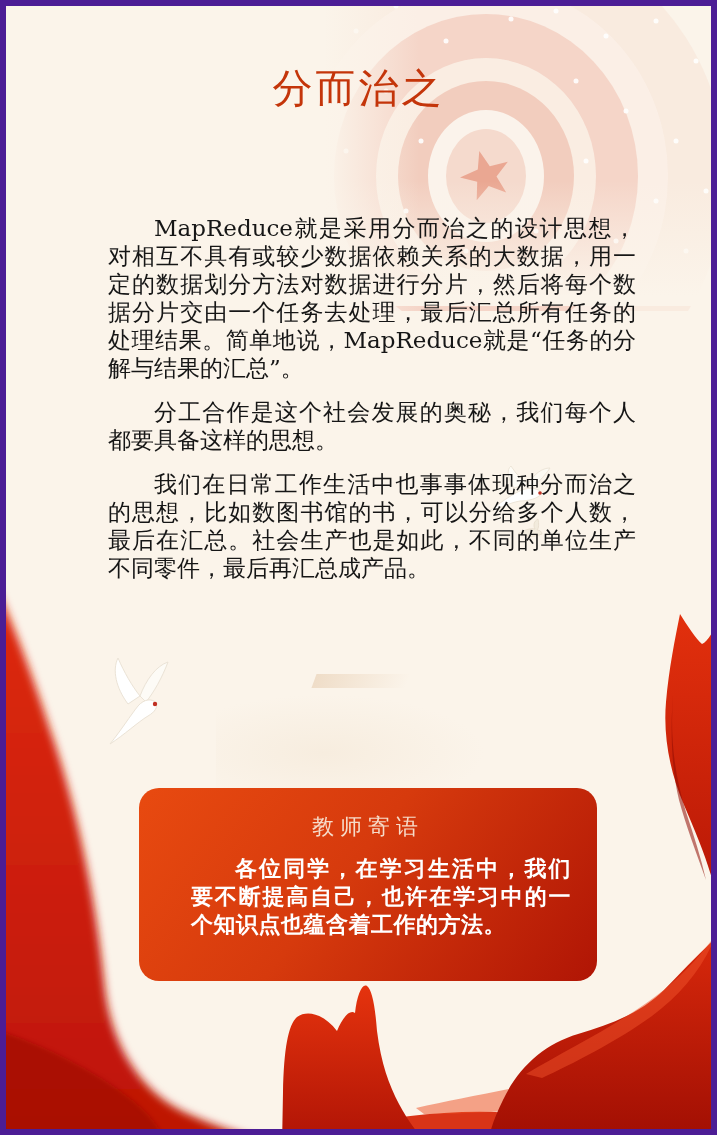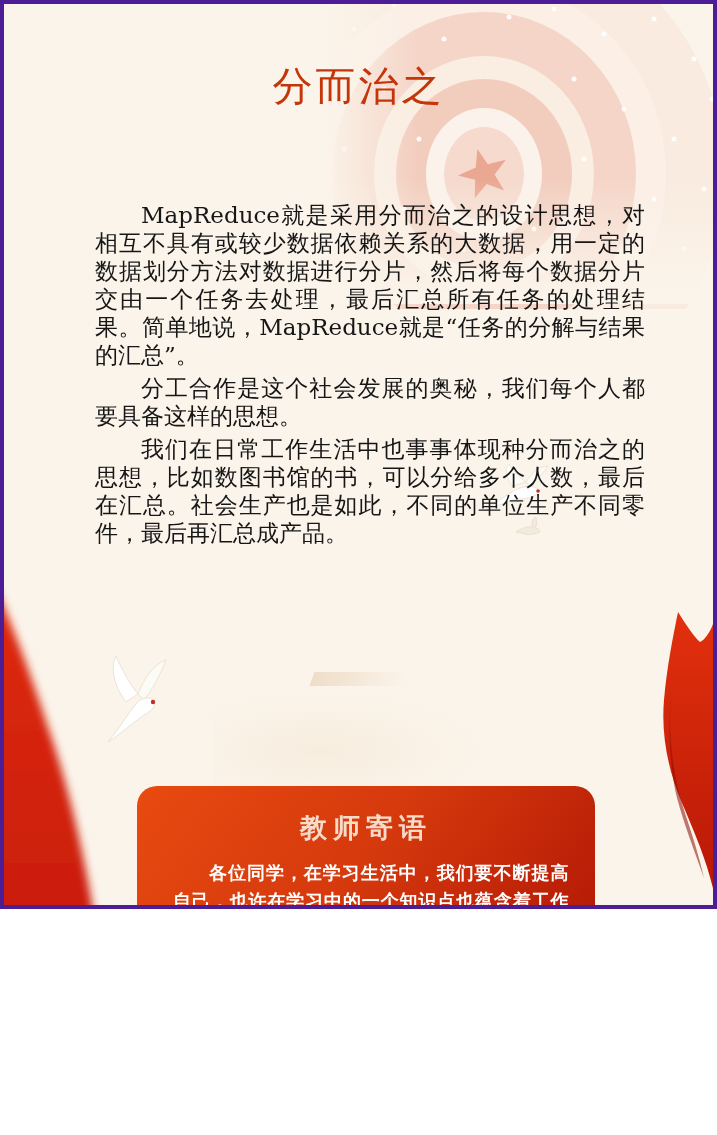--- a/index.html
+++ b/index.html
@@ -1,52 +1,52 @@
 <!DOCTYPE html>
 <html><head>
 <meta charset="utf-8">
 <style>
   html,body{margin:0;padding:0;background:#fff;}
   .page{
-    position:relative;width:717px;height:909px;overflow:hidden;
-    background:#FBF4EA;border:4px solid #4c1d95;box-sizing:border-box;
+    position:relative;width:717px;height:1135px;overflow:hidden;
+    background:#FBF4EA;border:6px solid #4c1d95;box-sizing:border-box;
     font-family:"DejaVu Serif",serif;
   }
   
   .sunburst{position:absolute;left:320px;top:-15px;width:397px;height:320px;z-index:0;}
   .sun-fade-b{position:absolute;left:320px;top:175px;width:397px;height:125px;z-index:0;
     background:linear-gradient(to bottom,rgba(251,244,234,0),#FBF4EA 92%);}
   .sun-fade-l{position:absolute;left:318px;top:-15px;width:95px;height:320px;z-index:0;
     background:linear-gradient(to right,#FBF4EA,rgba(251,244,234,0));}
   
   .wm-strip{position:absolute;left:308px;top:668px;width:94px;height:14px;z-index:0;
     background:linear-gradient(to right,#EBD5BC,rgba(235,213,188,0));
     transform:skewX(-20deg);opacity:.75;}
   .wm-plant{position:absolute;left:210px;top:688px;width:270px;height:98px;z-index:0;opacity:.6;
     background:radial-gradient(ellipse at 40% 60%,rgba(243,230,212,.85),rgba(243,230,212,0) 70%);}
   
   .title{position:absolute;left:0;right:0;top:55px;margin:0;text-align:center;z-index:2;
     font-size:40px;font-weight:400;letter-spacing:3px;color:#C4350A;}
   .content{position:absolute;left:86px;top:192px;width:560px;z-index:2;
     font-size:23px;line-height:28px;color:#161616;text-align:justify;}
-  .content p{margin:5px;text-indent:2em;}
+  .content p{margin:16px;text-indent:2em;}
   
   .ribbons{position:absolute;left:0;top:0;z-index:1;}
   
   .dove{position:absolute;z-index:2;}
   .dove-large{left:92px;top:648px;}
   .dove-medium{left:478px;top:460px;}
   .dove-small{left:511px;top:512px;}
   
   .card{position:absolute;left:133px;top:782px;width:458px;height:193px;z-index:3;
     border-radius:20px;
     background:linear-gradient(128deg,#E84A10 0%,#D63A0D 45%,#B01505 100%);}
-  .card h2{margin:24px 0 0;text-align:center;font-size:27px;font-weight:700;
+  .card h2{margin:24px 0 0;text-align:center;font-size:22px;font-weight:400;
     letter-spacing:6px;color:#F6DBC9;font-family:"DejaVu Serif",serif;}
-  .card p{margin:13px 26px 0 36px;font-size:18px;line-height:28px;font-weight:700;
+  .card p{margin:13px 26px 0 52px;font-size:22px;line-height:28px;font-weight:700;
     color:#FFFFFF;text-indent:2em;text-align:justify;letter-spacing:.5px;
     font-family:"Liberation Sans",sans-serif;}
 </style>
 </head>
 <body>
 
 <div class="page">
 
   <svg class="sunburst" width="397" height="320" viewBox="0 0 397 320">
     <ellipse cx="160" cy="185" rx="240" ry="250" fill="#F7DFD2" opacity="0.45"></ellipse>

